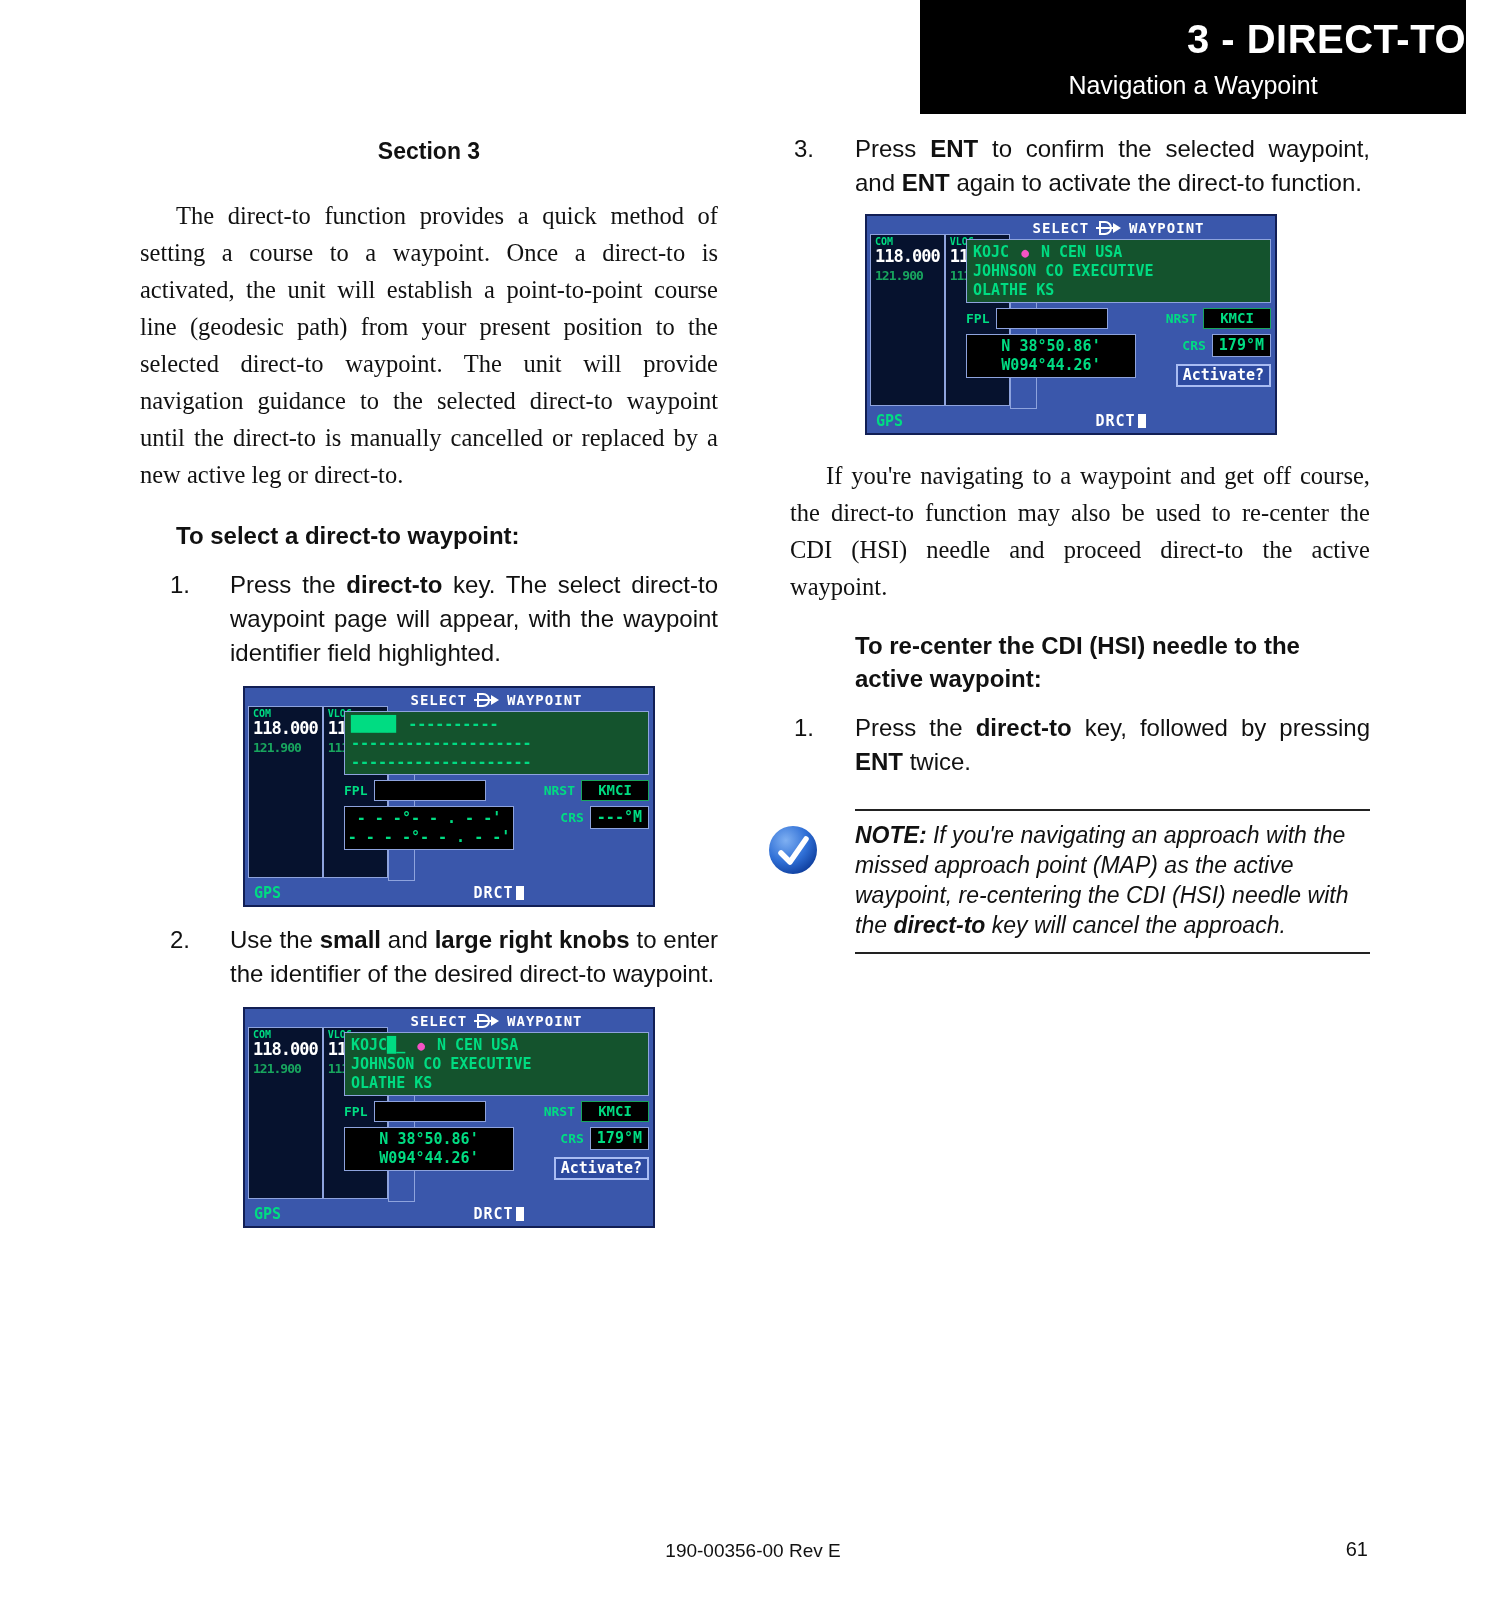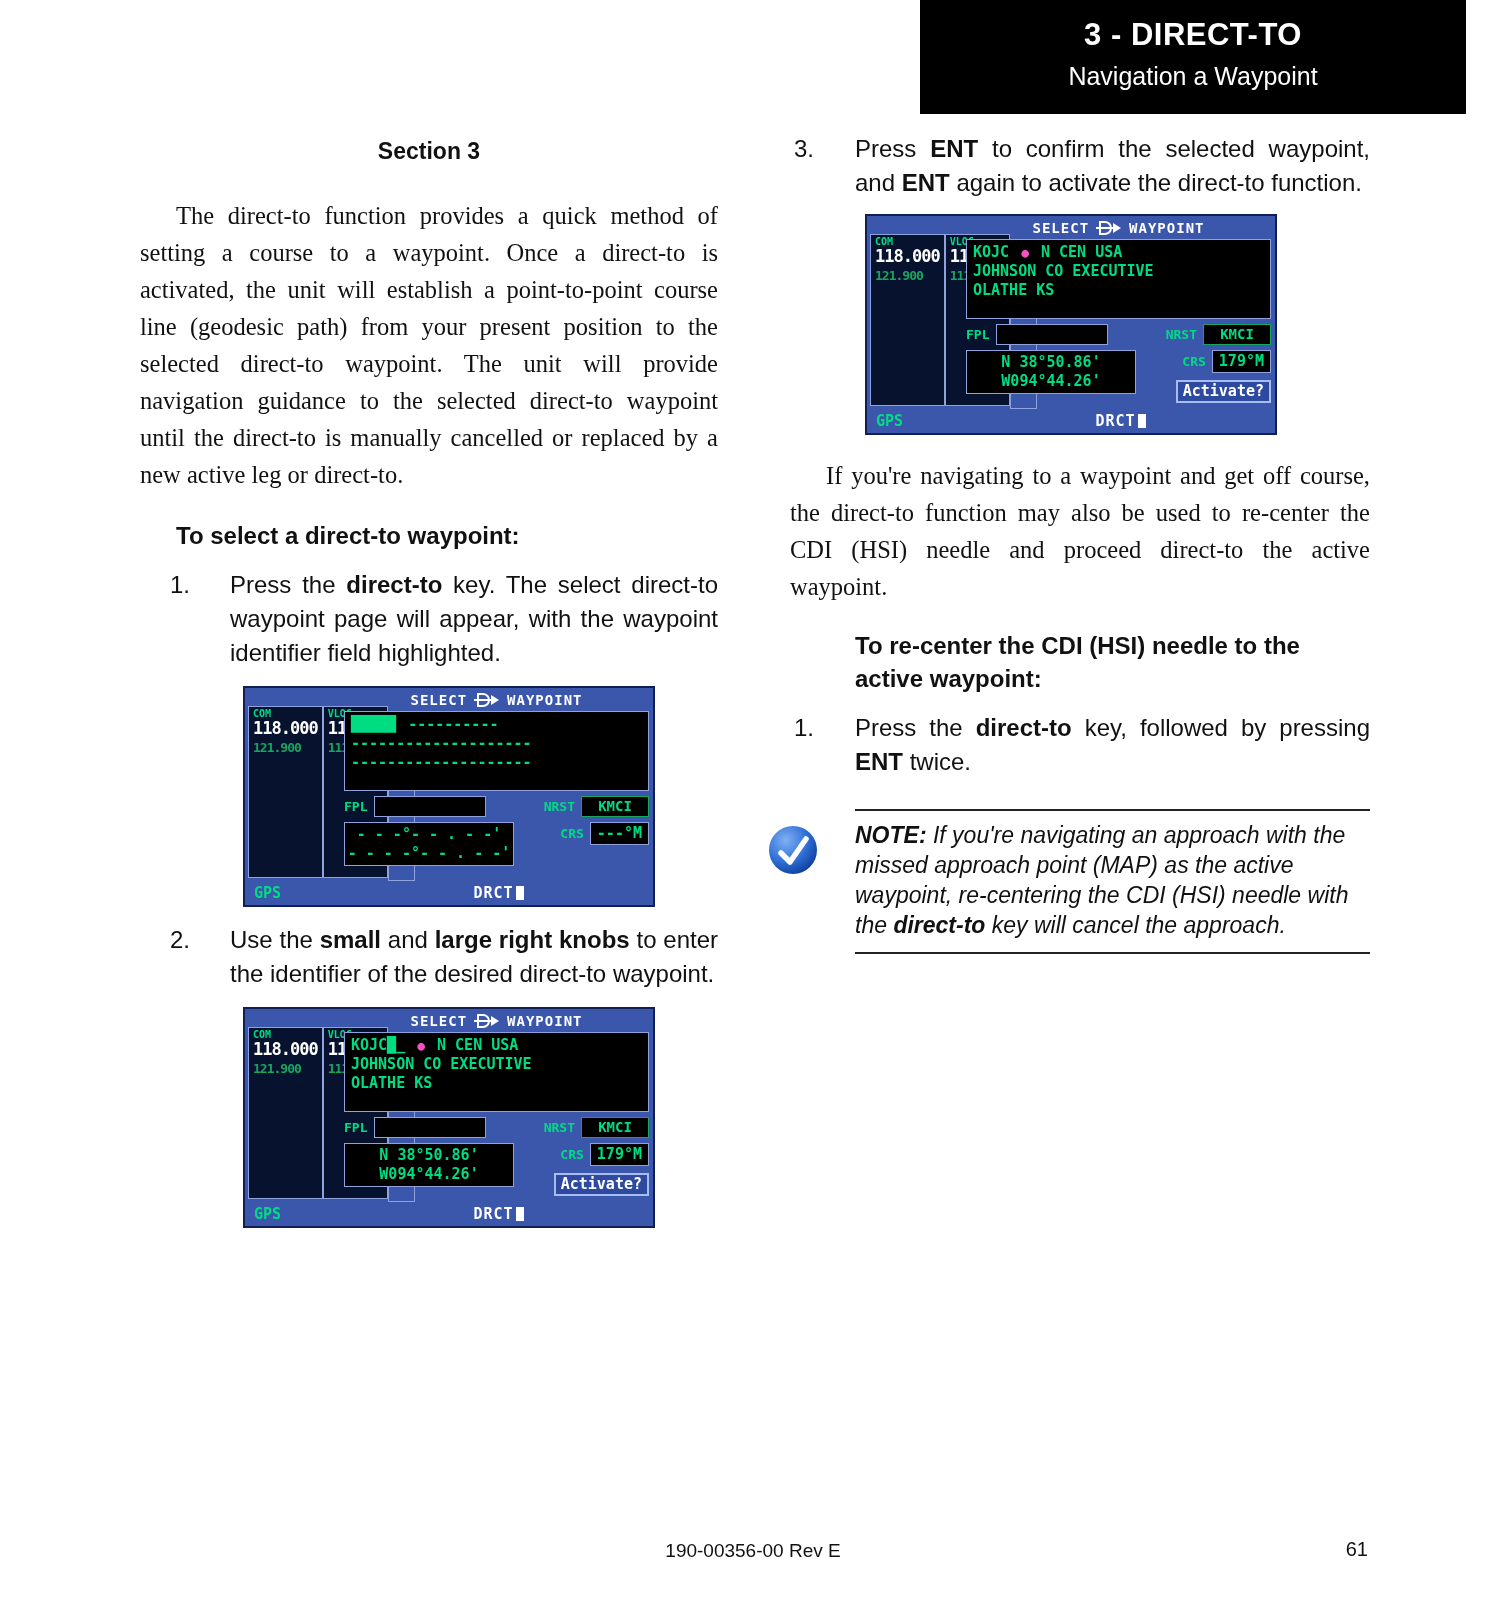--- a/index.html
+++ b/index.html
@@ -4,21 +4,21 @@
 <style>
   * { margin:0; padding:0; box-sizing:border-box; }
   html,body { background:#ffffff; }
   body { font-family:"Liberation Sans", sans-serif; color:#111; }
   .page { position:relative; width:1506px; height:1600px; background:#fff; overflow:hidden; }
   .b { font-weight:bold; }
 
   
   .header-box { position:absolute; left:920px; top:0; width:546px; height:114px;
     background:#000; color:#fff; text-align:center; padding-top:17px; }
-  .header-title { font-size:31px; font-weight:bold; letter-spacing:.5px; }
+  .header-title { font-size:40px; font-weight:bold; letter-spacing:.5px;text-align:right; }
   .header-subtitle { font-size:25px; margin-top:9px; }
 
   
   .col-left  { position:absolute; left:140px; top:130px; width:578px; }
   .col-right { position:absolute; left:790px; top:130px; width:580px; }
 
   .section-title { text-align:center; font-size:23px; font-weight:bold; line-height:43px; }
 
   .body-serif { font-family:"Liberation Serif", serif; font-size:24.5px; line-height:37px;
     text-align:justify; }
@@ -49,21 +49,21 @@
   .freq-active { color:#fff; font-size:17px; line-height:19px; letter-spacing:-1px; }
   .freq-standby { color:var(--screen_green_dim,#18A55E); font-size:13px; line-height:19px; letter-spacing:-1px; }
   .enr-box { margin-top:9px; border:1px solid var(--screen_border_blue,#8EA3DD);
     color:var(--screen_green,#00DC82); font-size:14px; text-align:center; padding:2px 0; }
 
   .gps-main { flex:1; display:flex; flex-direction:column; padding:0 4px 0 2px; min-width:0; }
   .gps-title { color:#fff; font-size:14px; letter-spacing:1px; padding:4px 0 3px;
     display:flex; align-items:center; justify-content:center; gap:7px; }
   .dto-icon { display:block; }
 
-  .wpt-box { flex:none; height:80px; background:#000000; border:1px solid var(--screen_border_blue,#8EA3DD);
+  .wpt-box { flex:none; height:64px; background:#14532d; border:1px solid var(--screen_border_blue,#8EA3DD);
     color:var(--screen_green,#00DC82); font-size:15px; line-height:19px; padding:3px 6px; overflow:hidden; }
   .wpt-line1 { display:flex; align-items:center; gap:12px; white-space:pre; }
   .wpt-symbol { color:var(--symbol_pink,#F553C4); font-size:13px; }
 
   .fpl-row { display:flex; align-items:center; margin-top:4px; height:23px; }
   .gps-label { color:var(--screen_green,#00DC82); font-size:13px; }
   .fpl-input { width:112px; height:21px; margin-left:7px; background:#000;
     border:1px solid var(--screen_border_blue,#8EA3DD); }
   .nrst-label { margin-left:auto; margin-right:6px; }
   .nrst-box { width:68px; height:21px; background:#000; border:1px solid var(--screen_green_dim,#18A55E);

